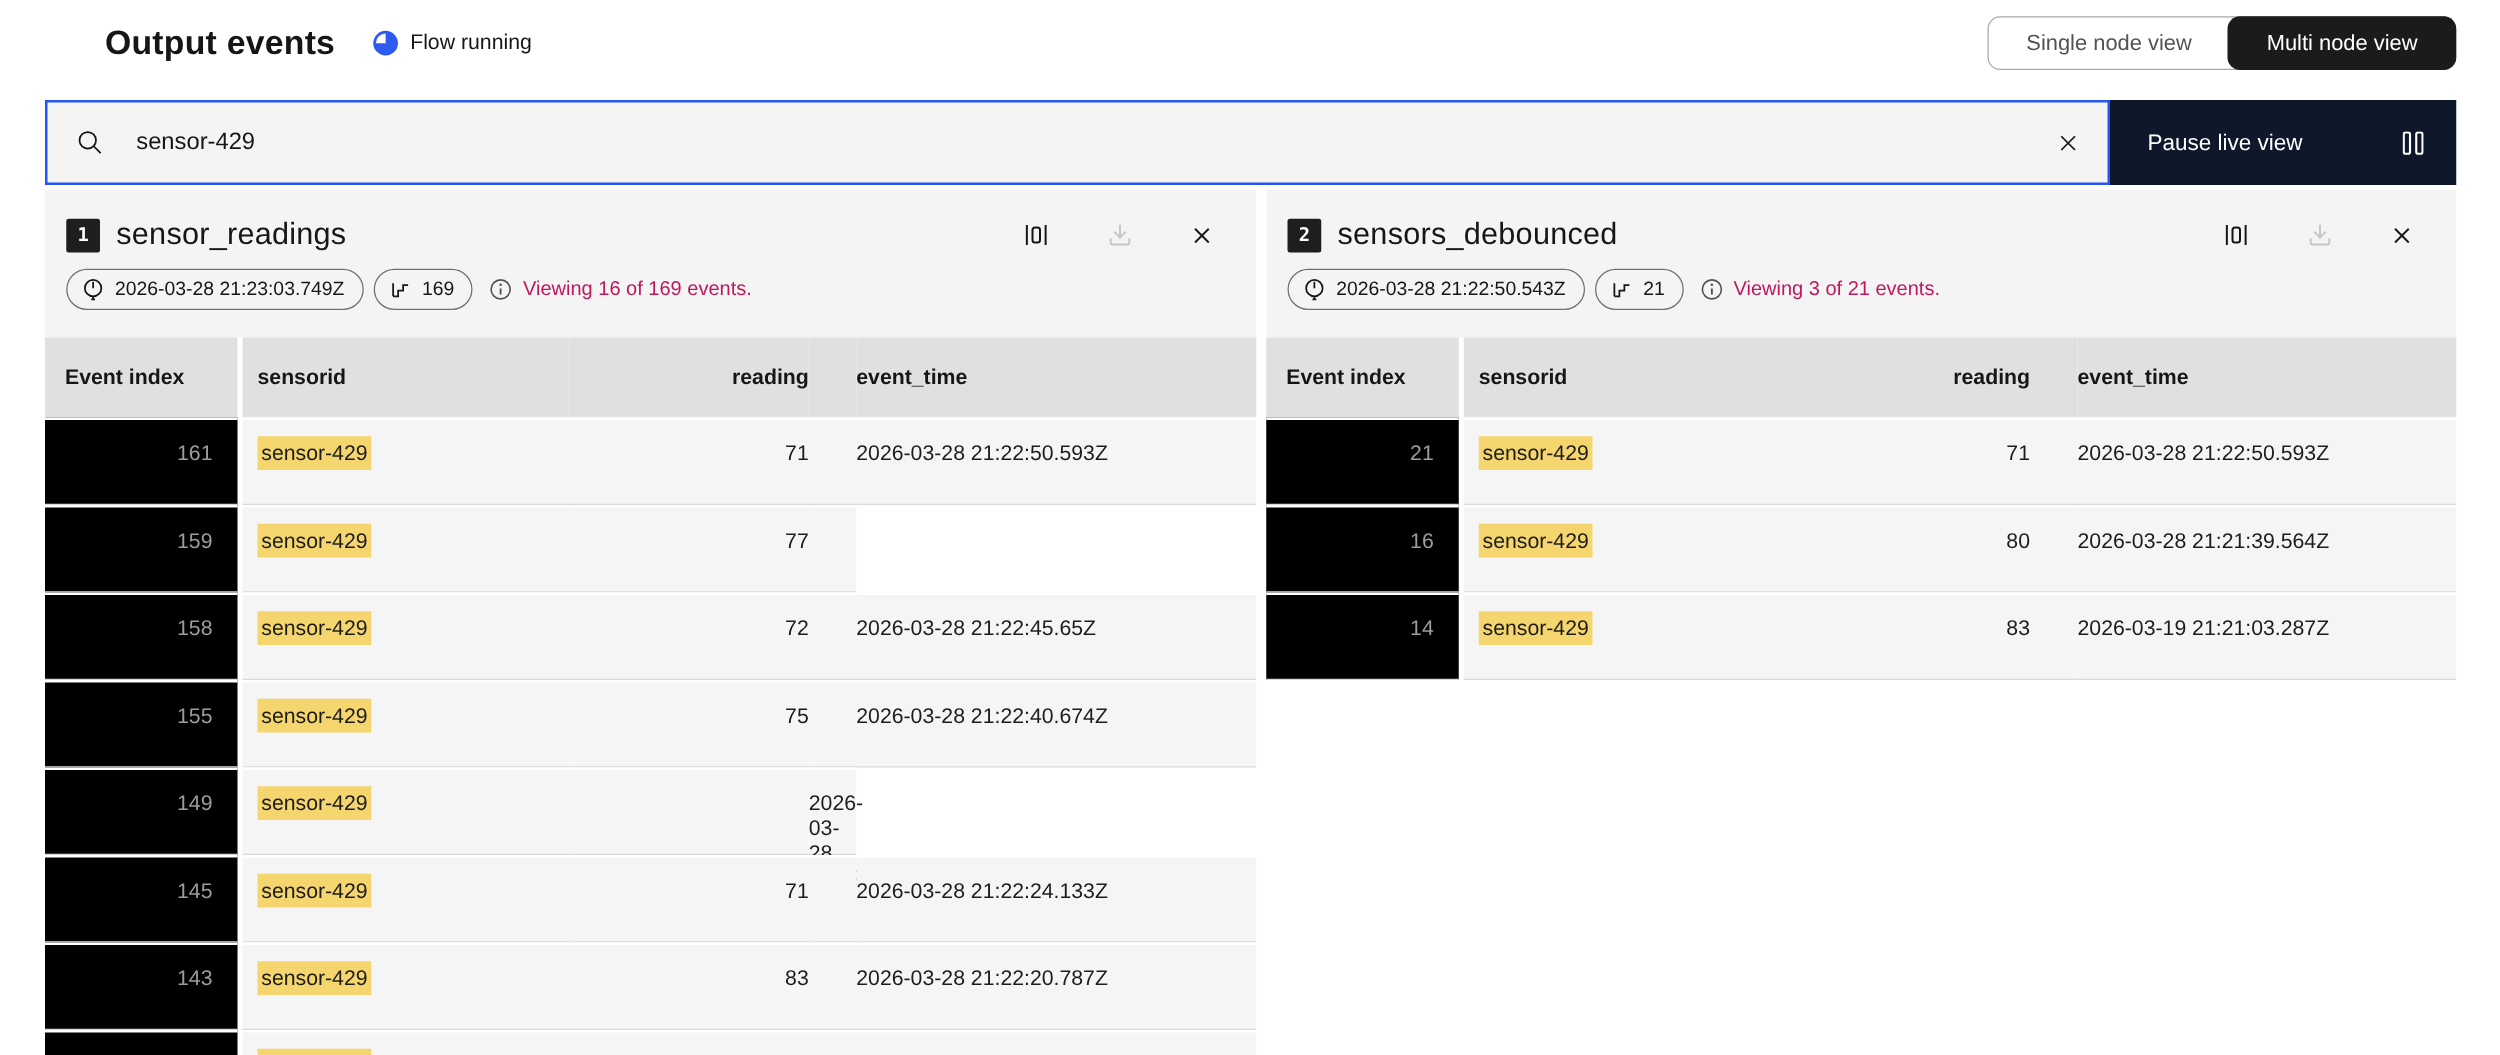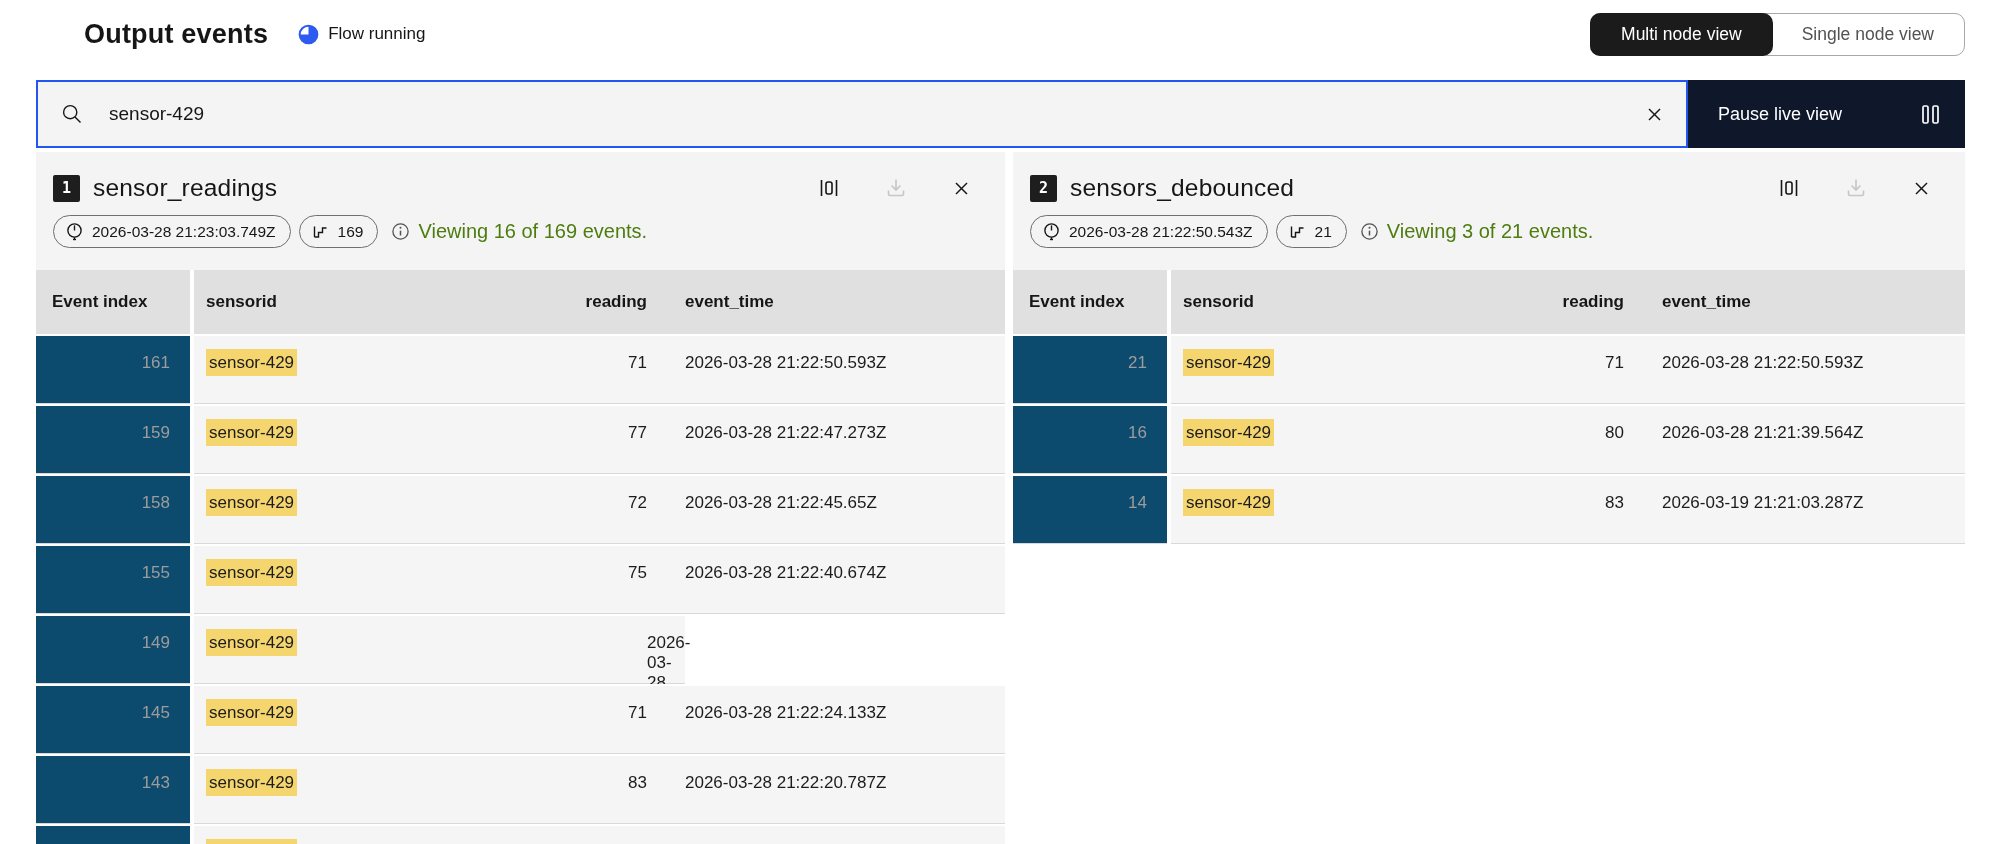--- a/index.html
+++ b/index.html
@@ -36,28 +36,28 @@
   .num-badge { width:27px; height:27px; background:#1e1e1e; color:#fff; border-radius:2px;
     display:flex; align-items:center; justify-content:center; font-size:15px; font-weight:700;
     font-family:"DejaVu Sans Mono", monospace; }
   .panel-title { font-size:24.5px; margin-left:13px; letter-spacing:.2px; }
   .head-icons { margin-left:auto; display:flex; gap:45px; align-items:center; padding-right:12px; }
   .pills-row { display:flex; align-items:center; margin-top:13px; }
   .pill { display:flex; align-items:center; gap:9px; height:33px; border:1px solid #6f6f6f;
     border-radius:17px; padding:0 14px 0 12px; font-size:15.5px; background:transparent; }
   .pill + .pill { margin-left:8px; }
   .viewing { display:flex; align-items:center; gap:8px; margin-left:13px; }
-  .viewing span { font-size:20px; color:#4d7c0f; }
+  .viewing span { font-size:16px; color:#be185d; }
 
   
   .t-grid { display:grid; grid-template-columns:154px 4px 261px 192px 38px 1fr; }
   .t-head .c { background:#e0e0e0; font-weight:700; font-size:17px; padding-top:22px; height:64px; }
   .t-head .gap, .t-row .gap { background:transparent; }
   .t-row .c { height:70px; border-top:2px solid #ffffff; border-bottom:1px solid #d9d9d9; padding-top:17px; }
-  .t-row .c.idx { background:#0c4a6e; text-align:right; padding-right:20px; color:#9c9c9c; font-size:17px; }
+  .t-row .c.idx { background:#000000; text-align:right; padding-right:20px; color:#9c9c9c; font-size:17px; }
   .t-head .c.idx-h { padding-left:16px; text-align:left; }
   .t-row .c.main { background:#f5f5f5; font-size:17px; color:#1c1c1c; }
   .c.sens { padding-left:12px; }
   .c.read { text-align:right; }
   .c.time { padding-left:0; }
   .hl { background:#f5d56e; padding:4px 3px; }
   .t-row { cursor:pointer; }
 
   svg { display:block; }
 </style>
@@ -71,22 +71,22 @@
     <div class="flow-status">
       <span>
         <svg width="21" height="21" viewBox="0 0 20 20">
           <circle cx="10" cy="10" r="8.4" fill="none" stroke="#2d5bef" stroke-width="2"></circle>
           <path d="M10,10 L10,1.6 A8.4,8.4 0 1 1 1.6,10 Z" fill="#2d5bef"></path>
         </svg>
       </span>
       <span>Flow running</span>
     </div>
     <div class="toggle">
+      <div class="seg">Single node view</div>
       <div class="seg active">Multi node view</div>
-      <div class="seg">Single node view</div>
     </div>
   </div>
 
   <div class="search-row">
     <div class="search-field">
       <span>
         <svg width="22" height="22" viewBox="0 0 22 22">
           <circle cx="9.2" cy="9.2" r="6.6" fill="none" stroke="#161616" stroke-width="1.4"></circle>
           <line x1="14" y1="14" x2="19.5" y2="19.5" stroke="#161616" stroke-width="1.4"></line>
         </svg>
@@ -198,21 +198,20 @@
     <div class="c main"></div>
     <div class="c main time">2026-03-28 21:22:50.593Z</div>
   </div>
 
   <div class="t-grid t-row">
     <div class="c idx">159</div>
     <div class="gap"></div>
     <div class="c main sens"><span class="hl">sensor-429</span></div>
     <div class="c main read">77</div>
     <div class="c main"></div>
-    <div class="c main time">2026-03-28 21:22:47.273Z</div>
   </div>
 
   <div class="t-grid t-row">
     <div class="c idx">158</div>
     <div class="gap"></div>
     <div class="c main sens"><span class="hl">sensor-429</span></div>
     <div class="c main read">72</div>
     <div class="c main"></div>
     <div class="c main time">2026-03-28 21:22:45.65Z</div>
   </div>

